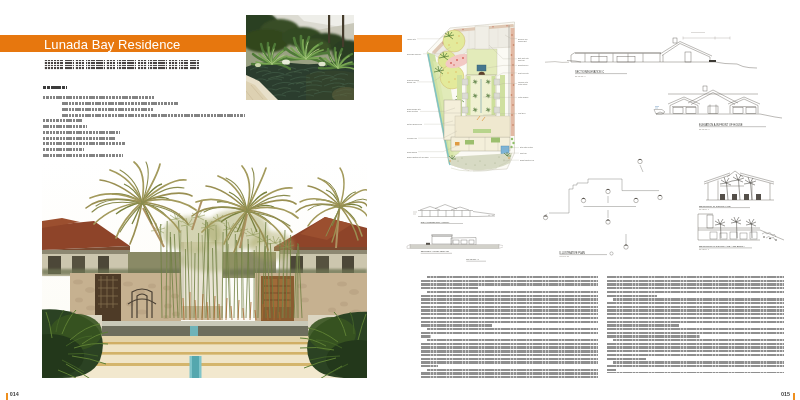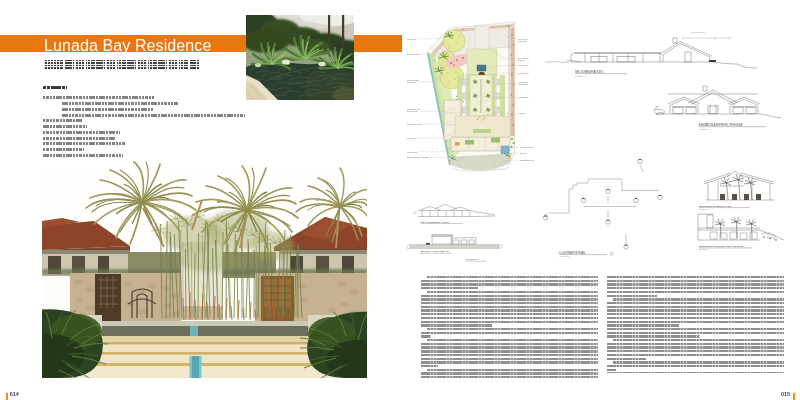--- a/index.html
+++ b/index.html
@@ -6,21 +6,21 @@
 #page{position:relative;width:800px;height:400px;background:#ffffff;overflow:hidden;font-family:"Liberation Sans",sans-serif;}
 .abs{position:absolute;}
 .cjkline{position:absolute;height:3.0px;background:repeating-linear-gradient(90deg,#838383 0,#838383 2.5px,#fff 2.5px,#fff 3.3px);}
 </style>
 </head>
 <body>
 <div id="page">
 
 <div class="abs" style="left:0;top:35px;width:402px;height:16.5px;background:#E7770E;"></div>
 
-<div class="abs" style="left:44px;top:36.5px;width:250px;height:14px;color:#fff;font-size:16px;letter-spacing:0.1px;">Lunada Bay Residence</div>
+<div class="abs" style="left:44px;top:36.5px;width:250px;height:14px;color:#fff;font-size:13px;letter-spacing:0.1px;">Lunada Bay Residence</div>
 
 <div class="abs" style="left:44px;top:59.5px;width:156px;height:10.6px;background:
  repeating-linear-gradient(90deg, rgba(255,255,255,.85) 0 0.7px, transparent 0.7px 3.1px),
  repeating-linear-gradient(0deg, rgba(255,255,255,.9) 0 0.95px, transparent 0.95px 2.6px),
  repeating-linear-gradient(90deg,#474241 0 9.0px,#fff 9.0px 10.4px);"></div>
 
 <div class="abs" style="left:43px;top:85.8px;width:24px;height:3.6px;background:repeating-linear-gradient(90deg,#3c3c3c 0 3.1px,#fff 3.1px 3.8px);"></div>
 
 <div class="cjkline" style="left:43px;top:96.4px;width:112px;"></div>
 <div class="cjkline" style="left:62px;top:102.1px;width:116px;"></div>

